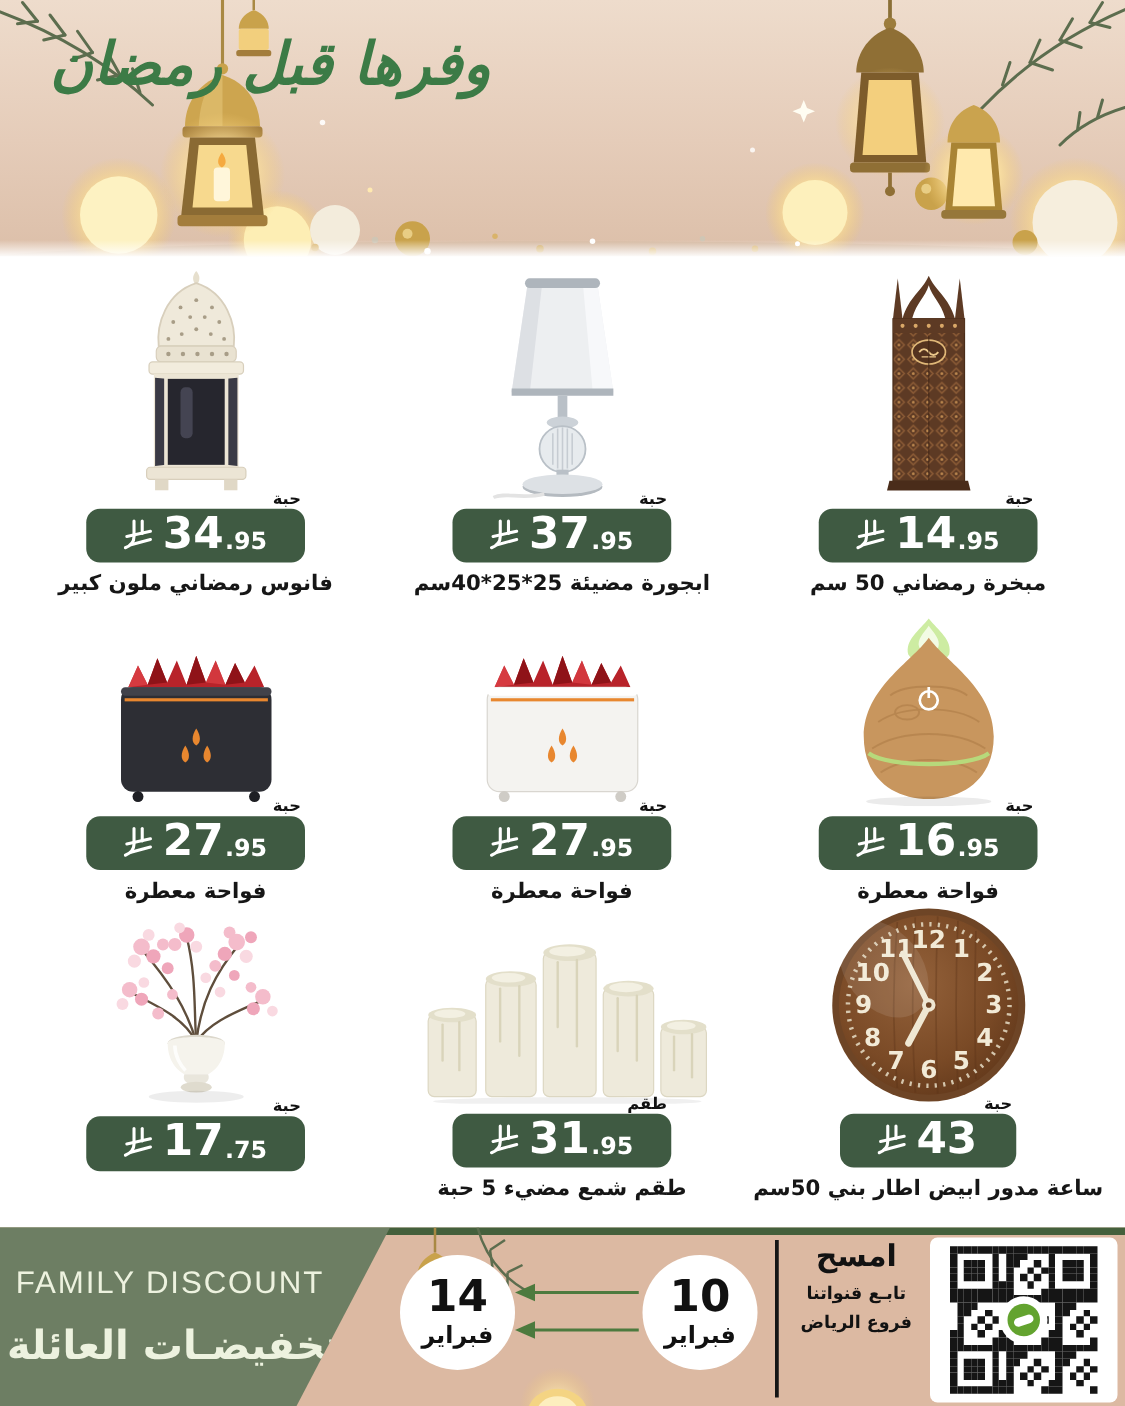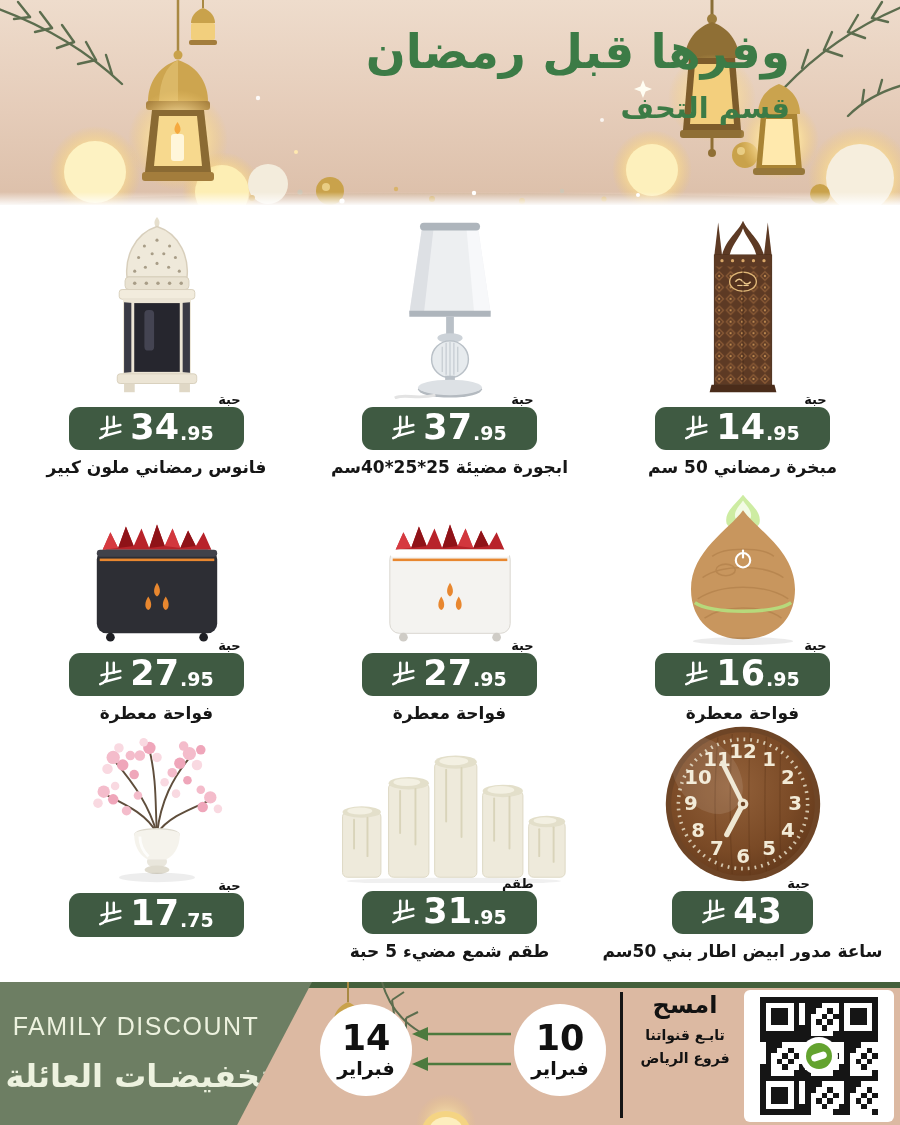--- a/index.html
+++ b/index.html
@@ -3,21 +3,21 @@
 <meta charset="utf-8">
 <style>
   html,body{margin:0;padding:0;background:#fff;}
   .page{position:relative;width:900px;height:1125px;background:#fff;overflow:hidden;
         font-family:"DejaVu Sans",sans-serif;}
 
   
   .hero{position:absolute;top:0;left:0;width:900px;height:205px;
         background:linear-gradient(180deg,#eedccc 0%,#e5ccb9 55%,#dcbfa9 100%);}
   .hero-svg{position:absolute;left:0;top:0;}
-  .hero-text{position:absolute;top:0;left:40px;right:110px;text-align:right;color:#3c7b46;}
+  .hero-text{position:absolute;top:0;left:40px;right:110px;text-align:left;color:#3c7b46;font-style:italic;}
   .hero-text h1{font-size:47px;font-weight:bold;margin:24px 0 0;}
   .hero-text h2{font-size:29px;font-weight:bold;margin:12px 0 0;}
   .hero::after{content:"";position:absolute;left:0;right:0;bottom:-1px;height:14px;
         background:linear-gradient(180deg,rgba(255,255,255,0),#fff);}
 
   
   main{position:absolute;top:205px;left:0;width:900px;}
   .row{display:flex;padding:0 10px;}
   .cell{width:293px;display:flex;flex-direction:column;align-items:center;}
   .r1{height:272px}.r2{height:246px}.r3{height:238px}
@@ -184,21 +184,20 @@
         <circle cx="432" cy="199" r="3" fill="#cfa75a"></circle>
           <circle cx="474" cy="193" r="2.2" fill="#fff"></circle>
         <circle cx="522" cy="201" r="3" fill="#d9b36a"></circle>
           <circle cx="562" cy="191" r="2.2" fill="#cfc6b5"></circle>
         <circle cx="604" cy="199" r="2.6" fill="#d9b36a"></circle>
           <circle cx="638" cy="195" r="2" fill="#fff"></circle>
       </g>
     </svg>
     <div class="hero-text" dir="rtl">
       <h1>وفرها قبل رمضان</h1>
-      <h2>قسم التحف</h2>
     </div>
   </header>
 
   <main>
 
     <section class="row r1">
 
       <div class="cell">
         <div class="art">
           <svg width="148" height="186" viewBox="0 0 150 192">

